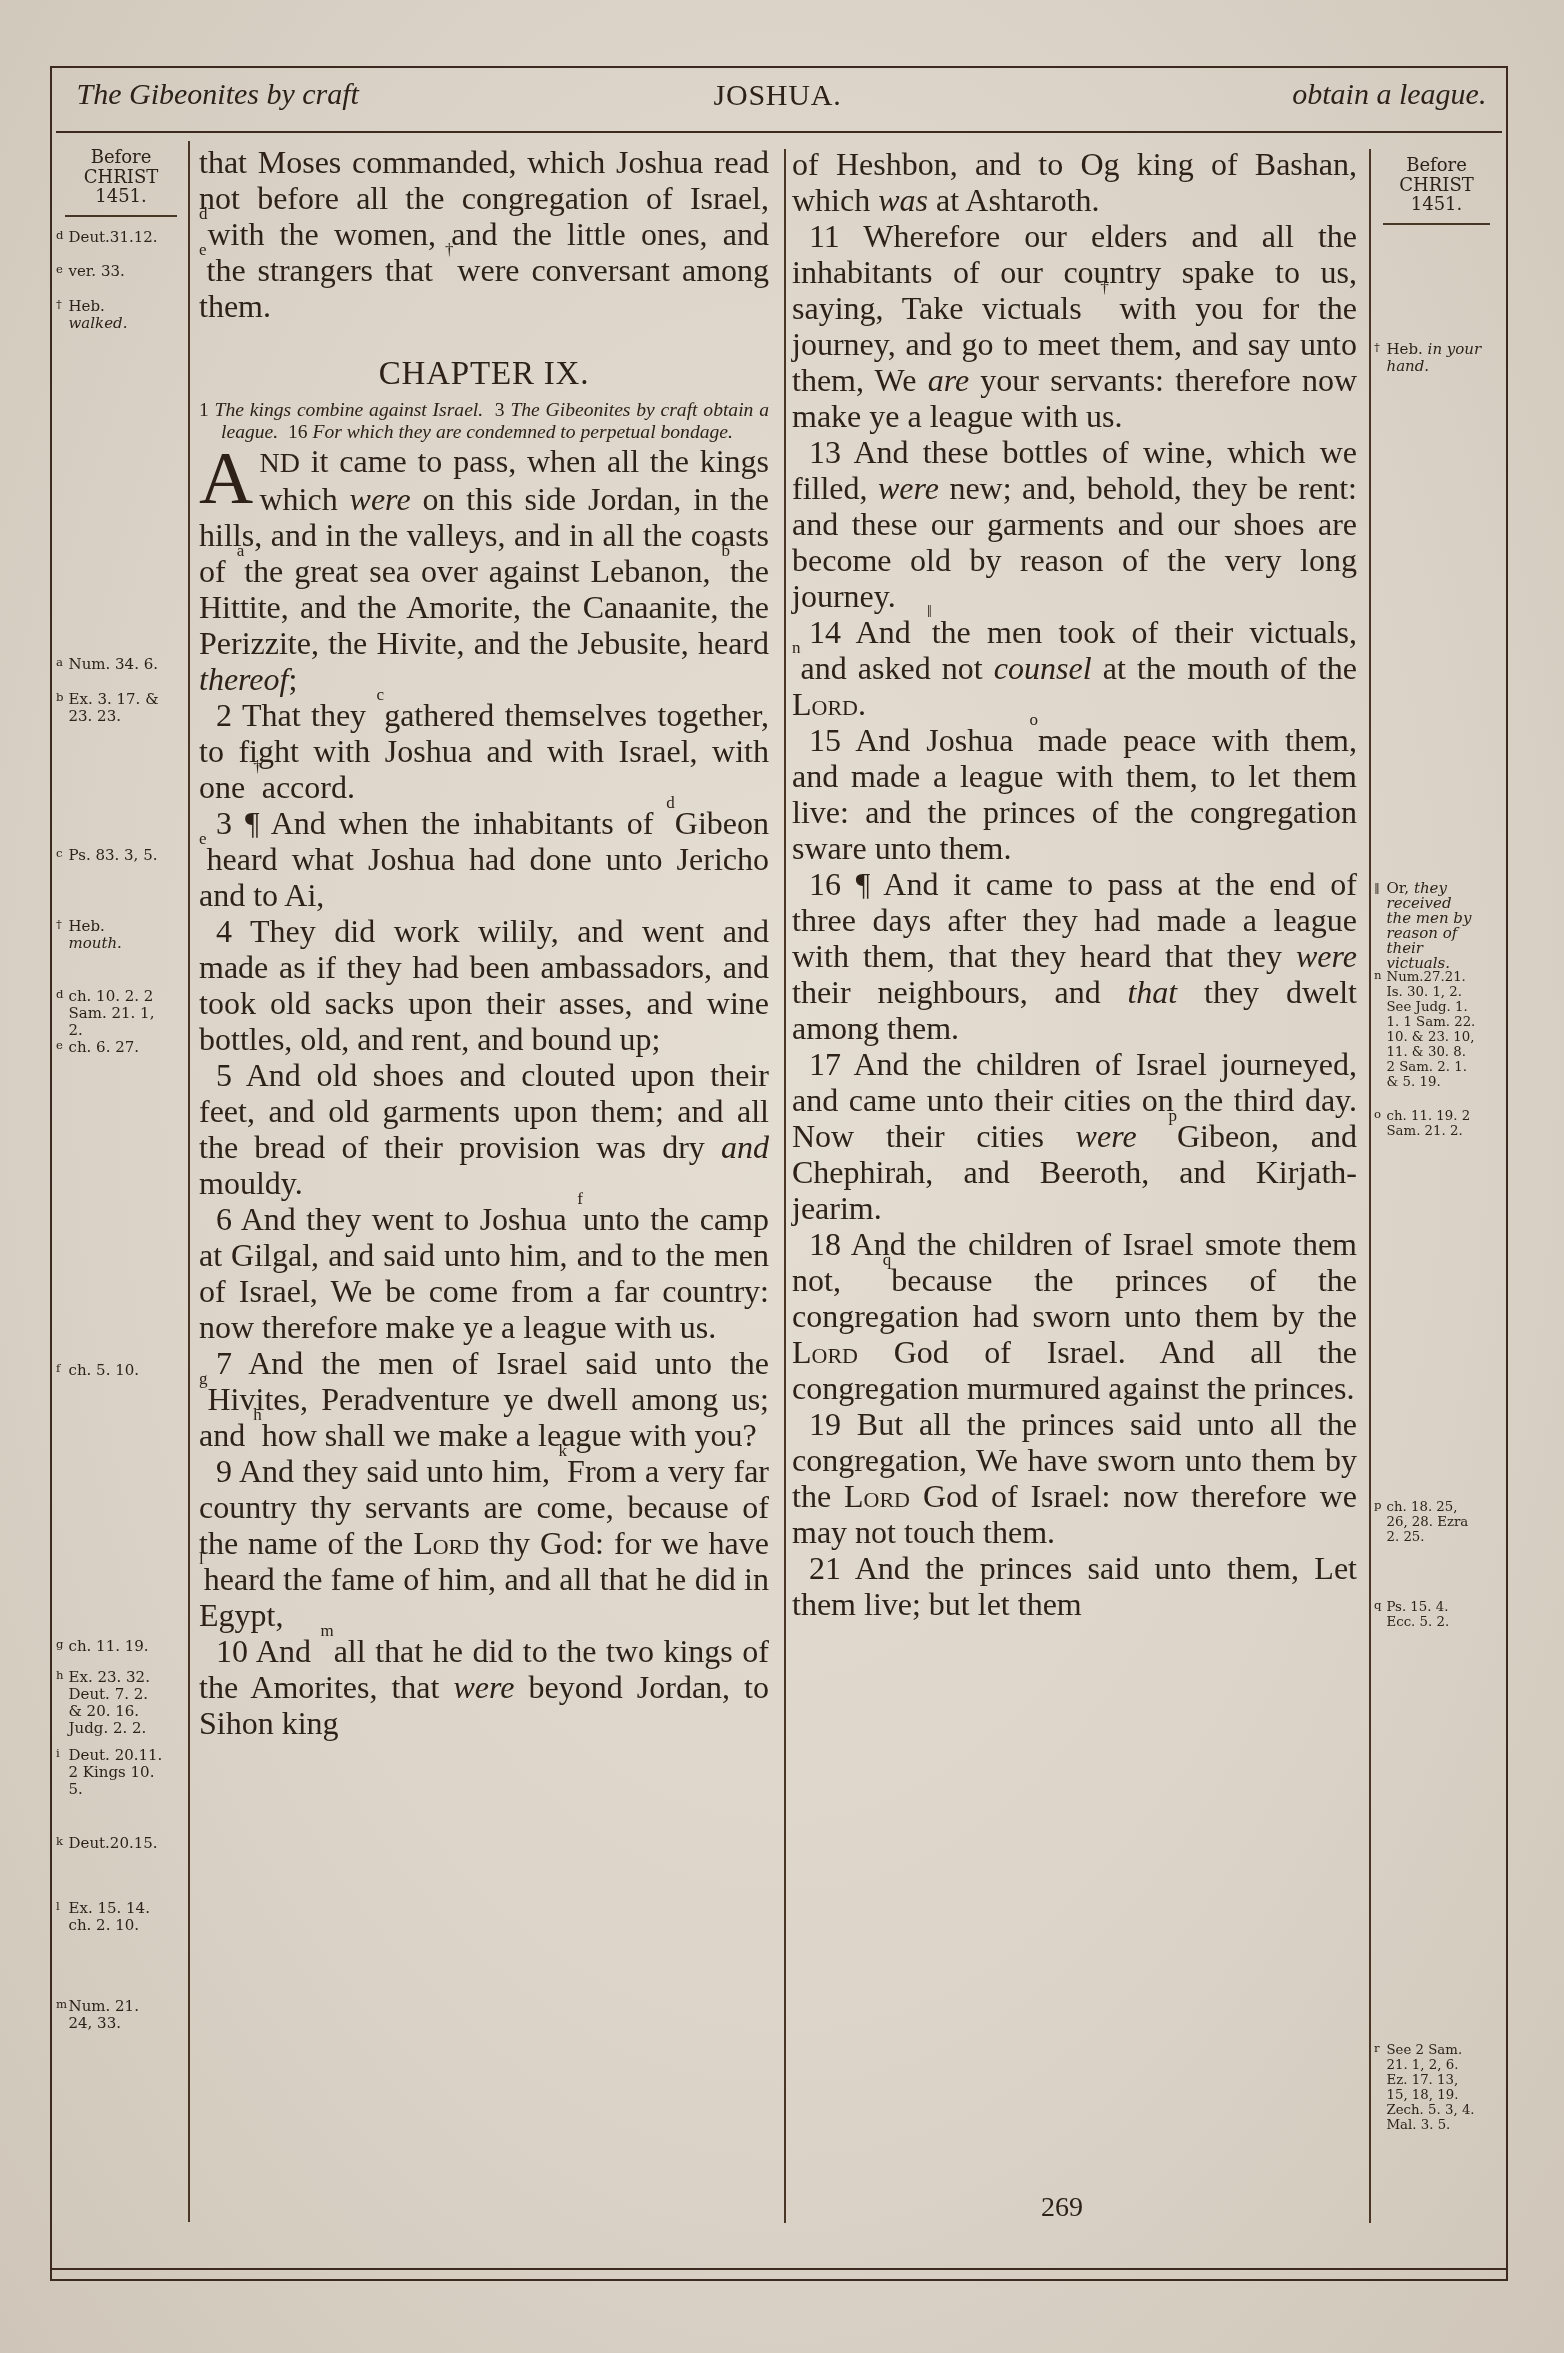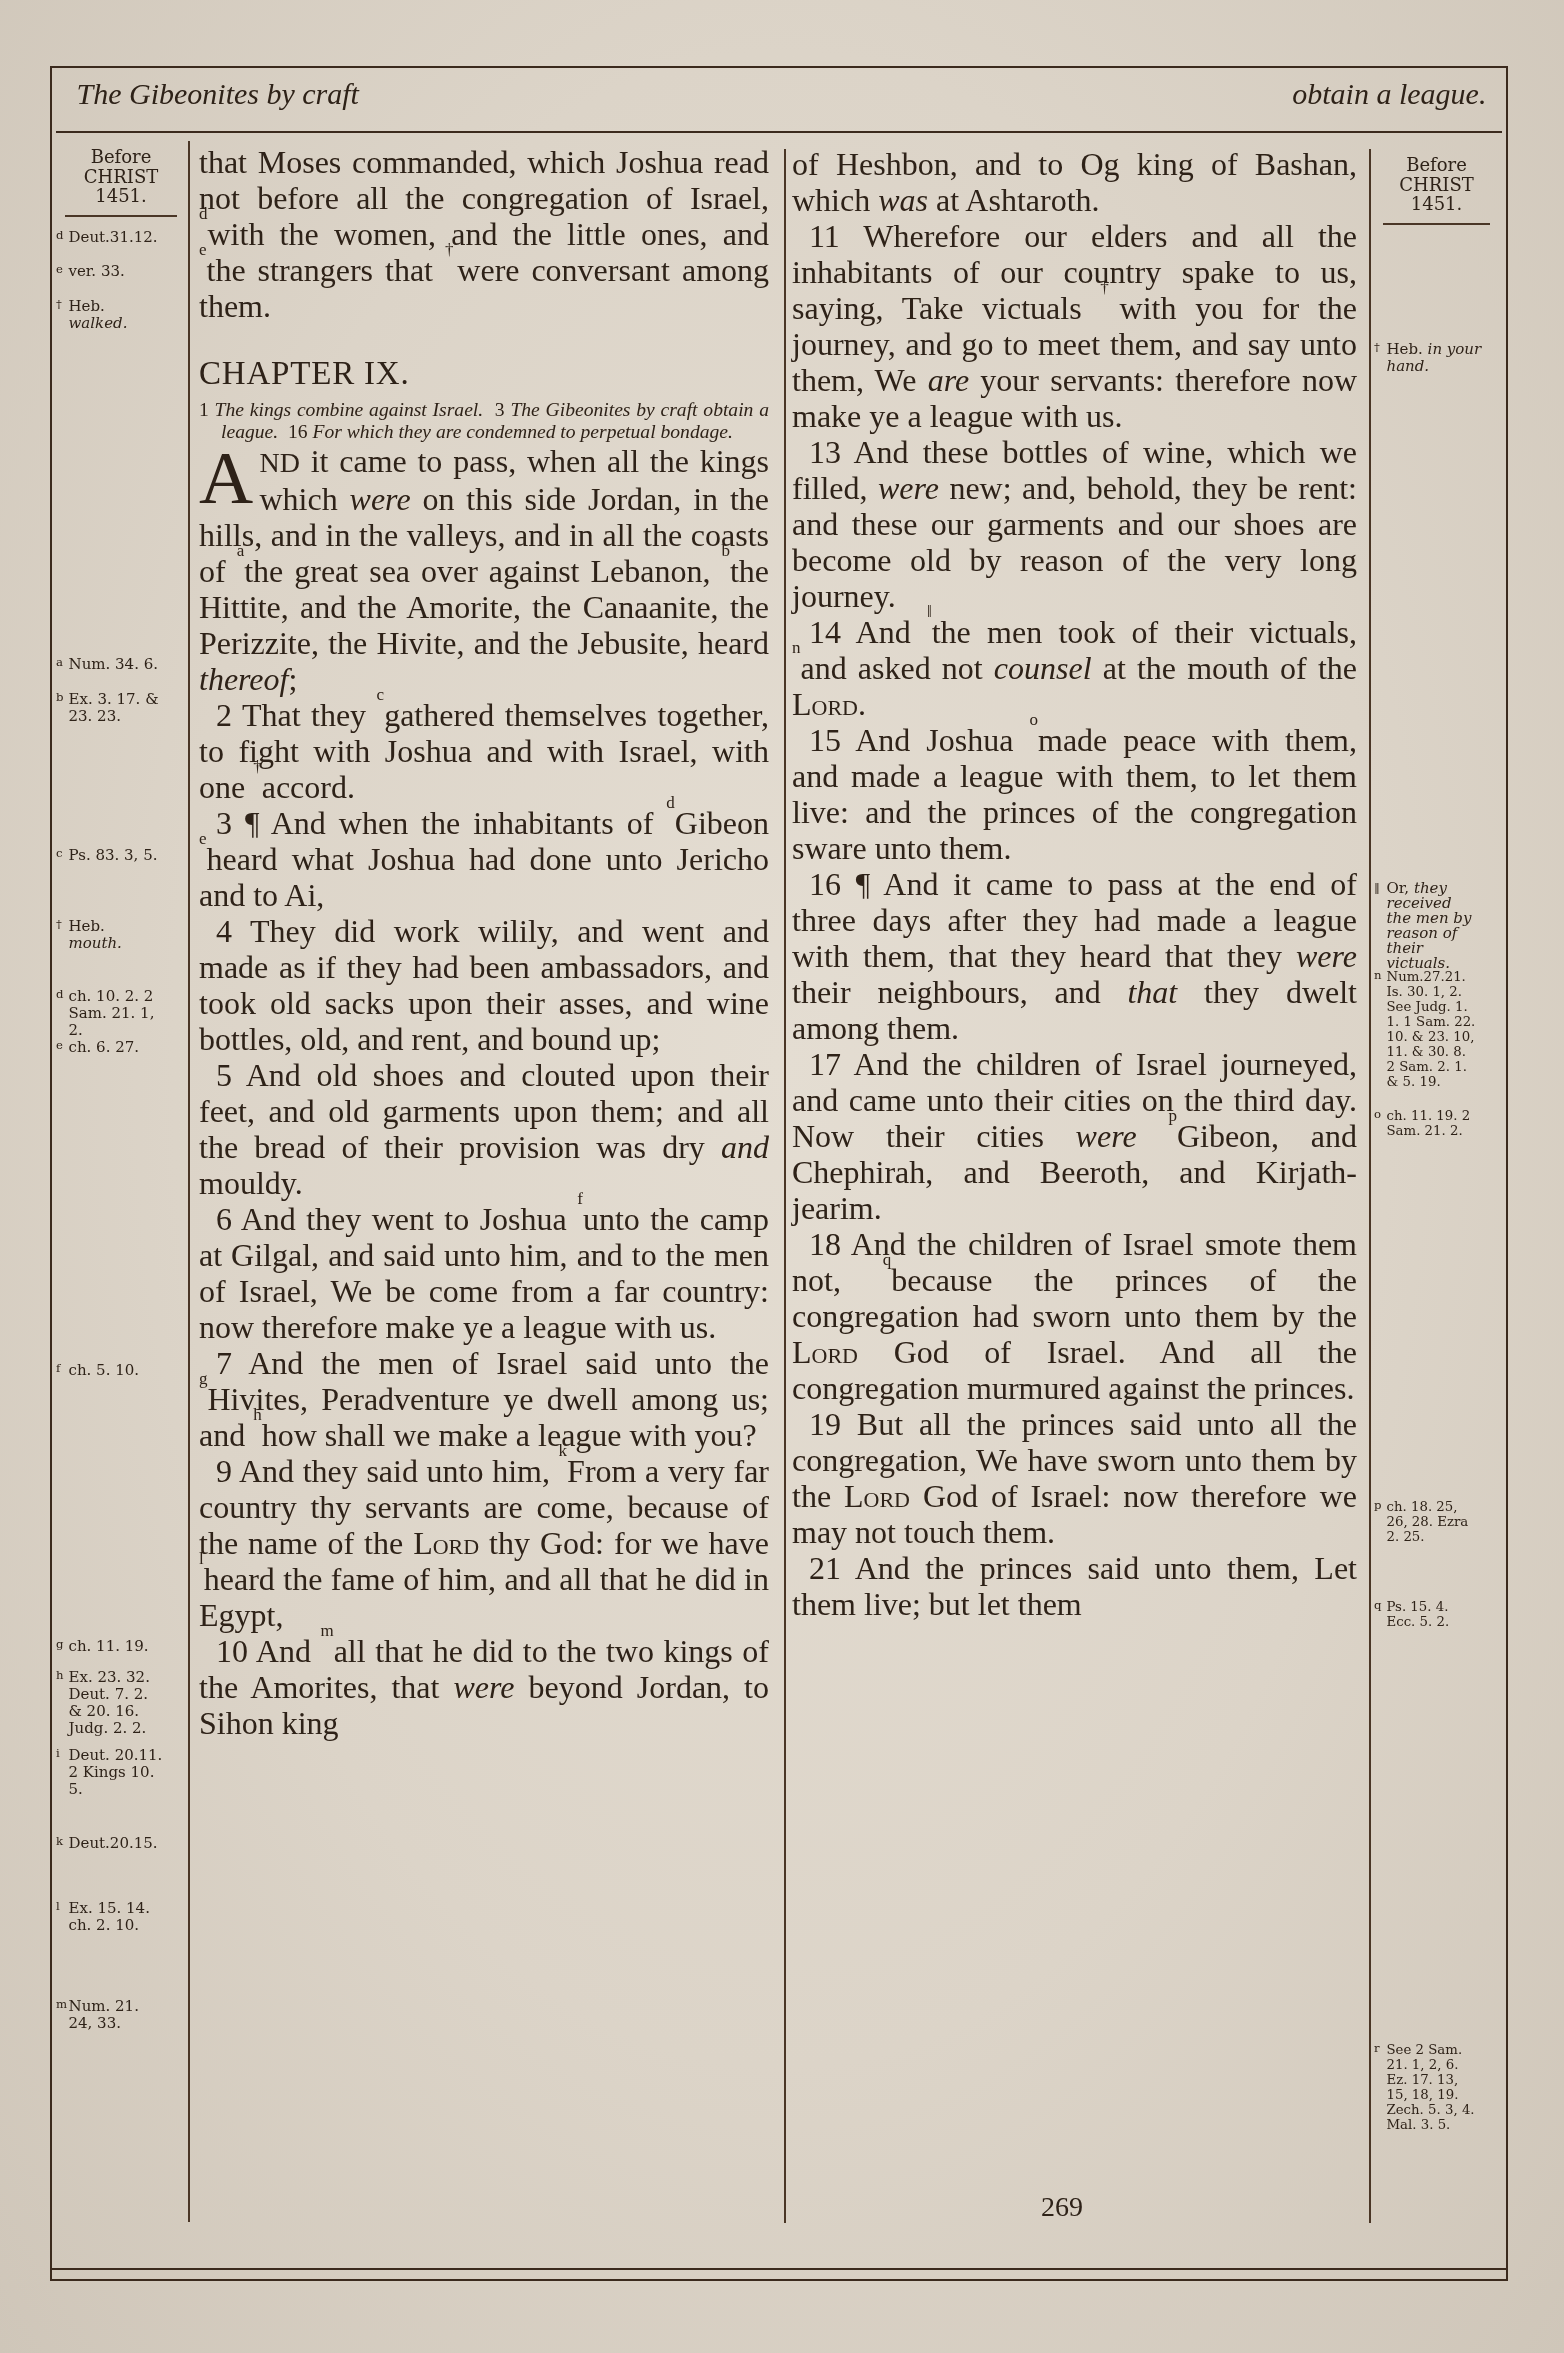--- a/index.html
+++ b/index.html
@@ -38,36 +38,37 @@
   .note i { font-style:italic; }
 
   .col {
     position:absolute; font-size:32px; line-height:36px; text-align:justify;
   }
   .col p { margin:0; text-indent:0; }
   .col .v { text-indent:17px; }
   .col sup { font-size:17px; vertical-align:top; position:relative; top:-1.6px; line-height:0; }
   .col i { font-style:italic; }
   .sc { font-variant:small-caps; }
-  .chapter { font-size:33px; letter-spacing:0.8px; margin:31px 0 7.8px 0; }
+  .chapter { text-align:center; font-size:33px; letter-spacing:0.8px; margin:31px 0 7.8px 0; }
   .summary { font-size:19.6px; line-height:22px; font-style:italic; text-indent:0; padding-left:22px; margin:0 0 11px 0; }
   .summary .n { font-style:normal; }
   .summary .first { margin-left:-22px; }
   .dropcap { float:left; font-size:75px; line-height:63px; margin:3.1px 6.3px 0 0; }
   .smallcaps-nd { font-size:28px; }
   .pagenum { position:absolute; left:1041px; top:2191px; font-size:28px; }
 </style>
 </head>
 <body>
 
 <div class="page">
   <div class="frame"></div>
 
   <div class="header">
     <span class="left">The Gibeonites by craft</span>
+    <span class="center">JOSHUA.</span>
     <span class="right">obtain a league.</span>
   </div>
   <div class="header-rule"></div>
 
   <div class="vrule" style="left:188px; top:141px; height:2081px;"></div>
   <div class="vrule" style="left:784px; top:149px; height:2074px;"></div>
   <div class="vrule" style="left:1369px; top:149px; height:2074px;"></div>
 
   <div class="margin" style="left:56px; top:147px; width:130px; height:2066px;">
     <div class="era">

